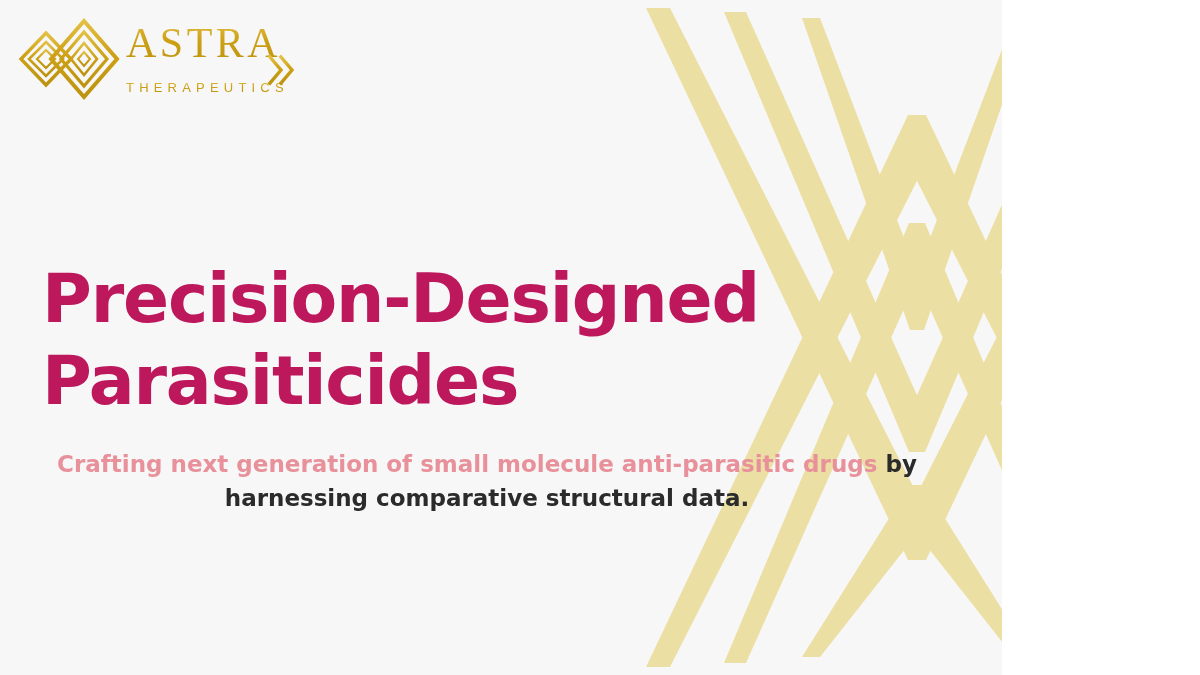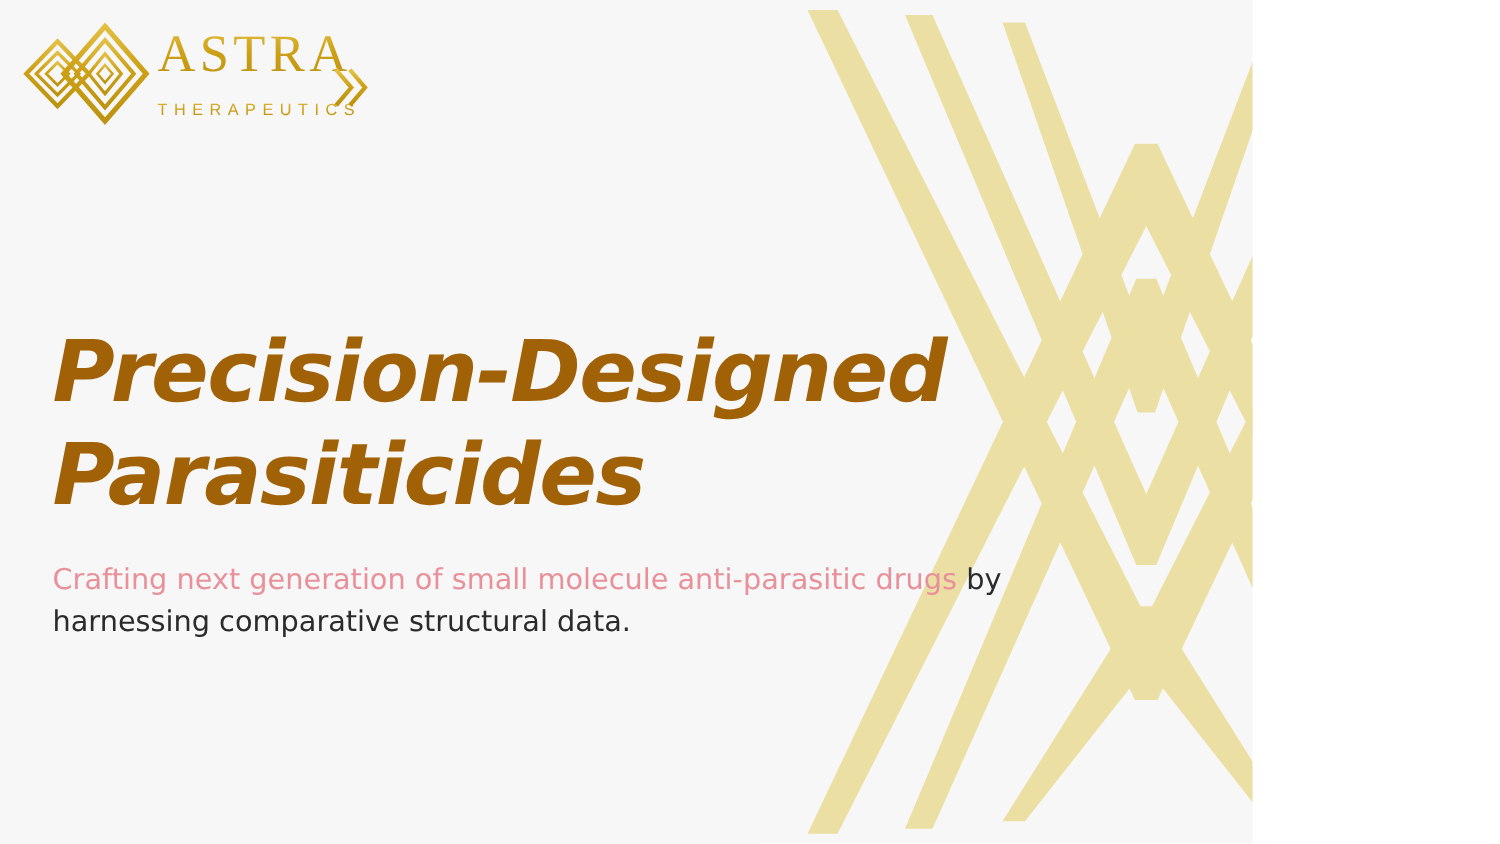--- a/index.html
+++ b/index.html
@@ -100,33 +100,33 @@
     z-index: 4;
   }
 
   .hero-title {
     margin: 0;
     font-family: "DejaVu Sans", sans-serif;
     font-size: 68px;
     line-height: 1.2;
     font-weight: 700;
     letter-spacing: -1.2px;
-    color: #a16207;
+    color: #be185d;
     max-width: 740px;
-    font-style: italic;
   }
 
   .hero-sub {
     margin: 26px 0 12px 0;
     font-family: "DejaVu Sans", sans-serif;
     font-size: 23px;
     line-height: 1.48;
-    font-weight: 400;
+    font-weight: 700;
     color: #2b2b2b;
     max-width: 890px;
+    text-align: center;
   }
   .hero-sub .accent { color: #e8919b; }
 </style>
 </head>
 <body>
 
 <div class="hero">
 
   <div class="bg-circle"></div>
 

